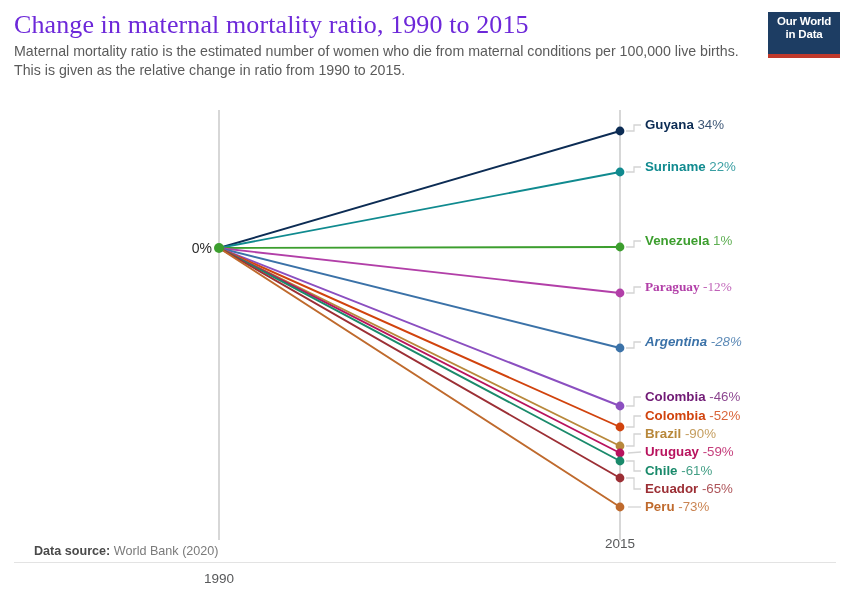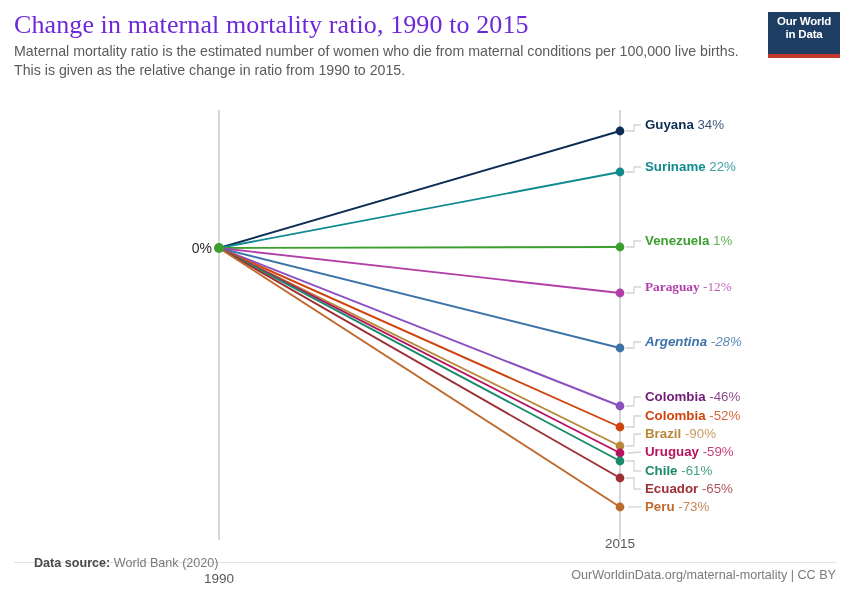--- a/index.html
+++ b/index.html
@@ -116,21 +116,21 @@
     position: absolute;
     left: 14px;
     right: 14px;
     top: 562px;
     height: 1px;
     background: #e3e3e3;
   }
   .footer-left {
     position: absolute;
     left: 14px;
-    top: 556px;
+    top: 544px;
     font-size: 12.6px;
     color: #7a7a7a;
     padding-left: 20px;
   }
   .footer-left b {
     color: #4a4a4a;
     font-weight: 700;
   }
   .footer-right {
     position: absolute;
@@ -244,15 +244,14 @@
       <div class="series-label" style="left: 645px; top: 463px; color: rgb(26, 138, 107);"><span class="name">Chile</span><span class="value"> -61%</span></div>
       <div class="series-label" style="left: 645px; top: 481px; color: rgb(156, 47, 53);"><span class="name">Ecuador</span><span class="value"> -65%</span></div>
       <div class="series-label" style="left: 645px; top: 499px; color: rgb(191, 106, 45);"><span class="name">Peru</span><span class="value"> -73%</span></div>
     </div>
 
   <div class="footer-line"></div>
   <div class="footer-left">
     <b>Data source:</b>
     <span>World Bank (2020)</span>
   </div>
-  <div class="footer-right">OurWorldinData.org/maternal-mortality | CC BY</div>
 
 </div>
 
 </body></html>

